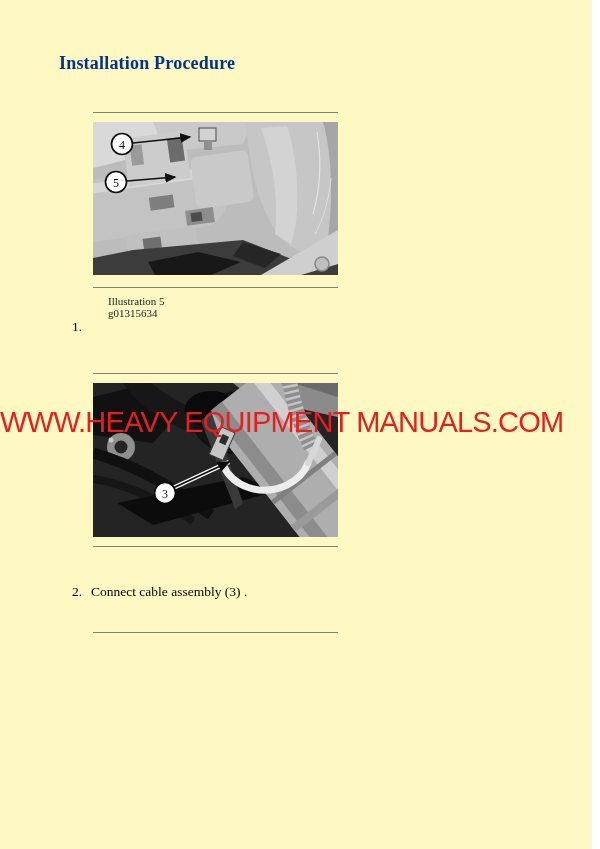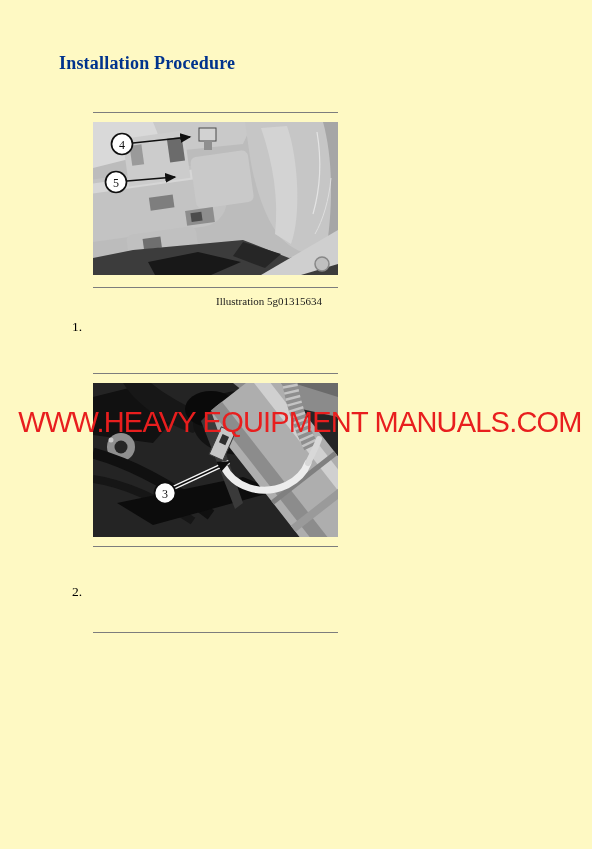--- a/index.html
+++ b/index.html
@@ -13,31 +13,31 @@
     font-size:18px; font-weight:bold; color:#00338d; letter-spacing:.2px;
   }
   .rule {
     position:absolute; left:93px; width:245px; height:1px; background:#7d7d7d;
   }
   .photo {
     position:absolute; left:93px; width:245px; overflow:hidden; background:#bdbdbd;
   }
   .photo svg { display:block; }
   .caption {
-    position:absolute; left:77px; width:245px;
-    display:flex; justify-content:flex-end;
-    font-size:11px; color:#1a1a1a;
+    position:absolute; left:108px; width:245px;
+    display:flex; justify-content:center;
+    font-size:11px; color:#1a1a1a;flex-direction:column;
   }
   .step {
     position:absolute; left:72px; width:305px;
     display:flex; font-size:13.5px; color:#000;
   }
   .step .num { flex:0 0 19px; }
   .watermark {
-    position:absolute; left:0; top:406px; width:600px; text-align:center;
+    position:absolute; left:0; top:406px; width:600px; text-align:left;
     font-family:"Liberation Sans", sans-serif; font-size:29px; letter-spacing:-0.8px;
     color:#e81e1e; z-index:6; white-space:nowrap;
   }
 </style>
 </head>
 <body>
 
 <div class="page">
 
   <h1 class="title">Installation Procedure</h1>
@@ -164,19 +164,20 @@
         <text x="72" y="114.5" text-anchor="middle" font-size="12" font-family="Liberation Serif, serif" fill="#0d0d0d">3</text>
       </g>
     </svg>
   </div>
 
   <div class="rule" style="top:546px;"></div>
 
 
   <div class="step" style="top:584px;">
     <span class="num">2.</span>
+    <span>Connect cable assembly (3) .</span>
   </div>
 
   <div class="rule" style="top:632px;"></div>
 
   <div class="watermark">WWW.HEAVY EQUIPMENT MANUALS.COM</div>
 
 </div>
 
 </body></html>

